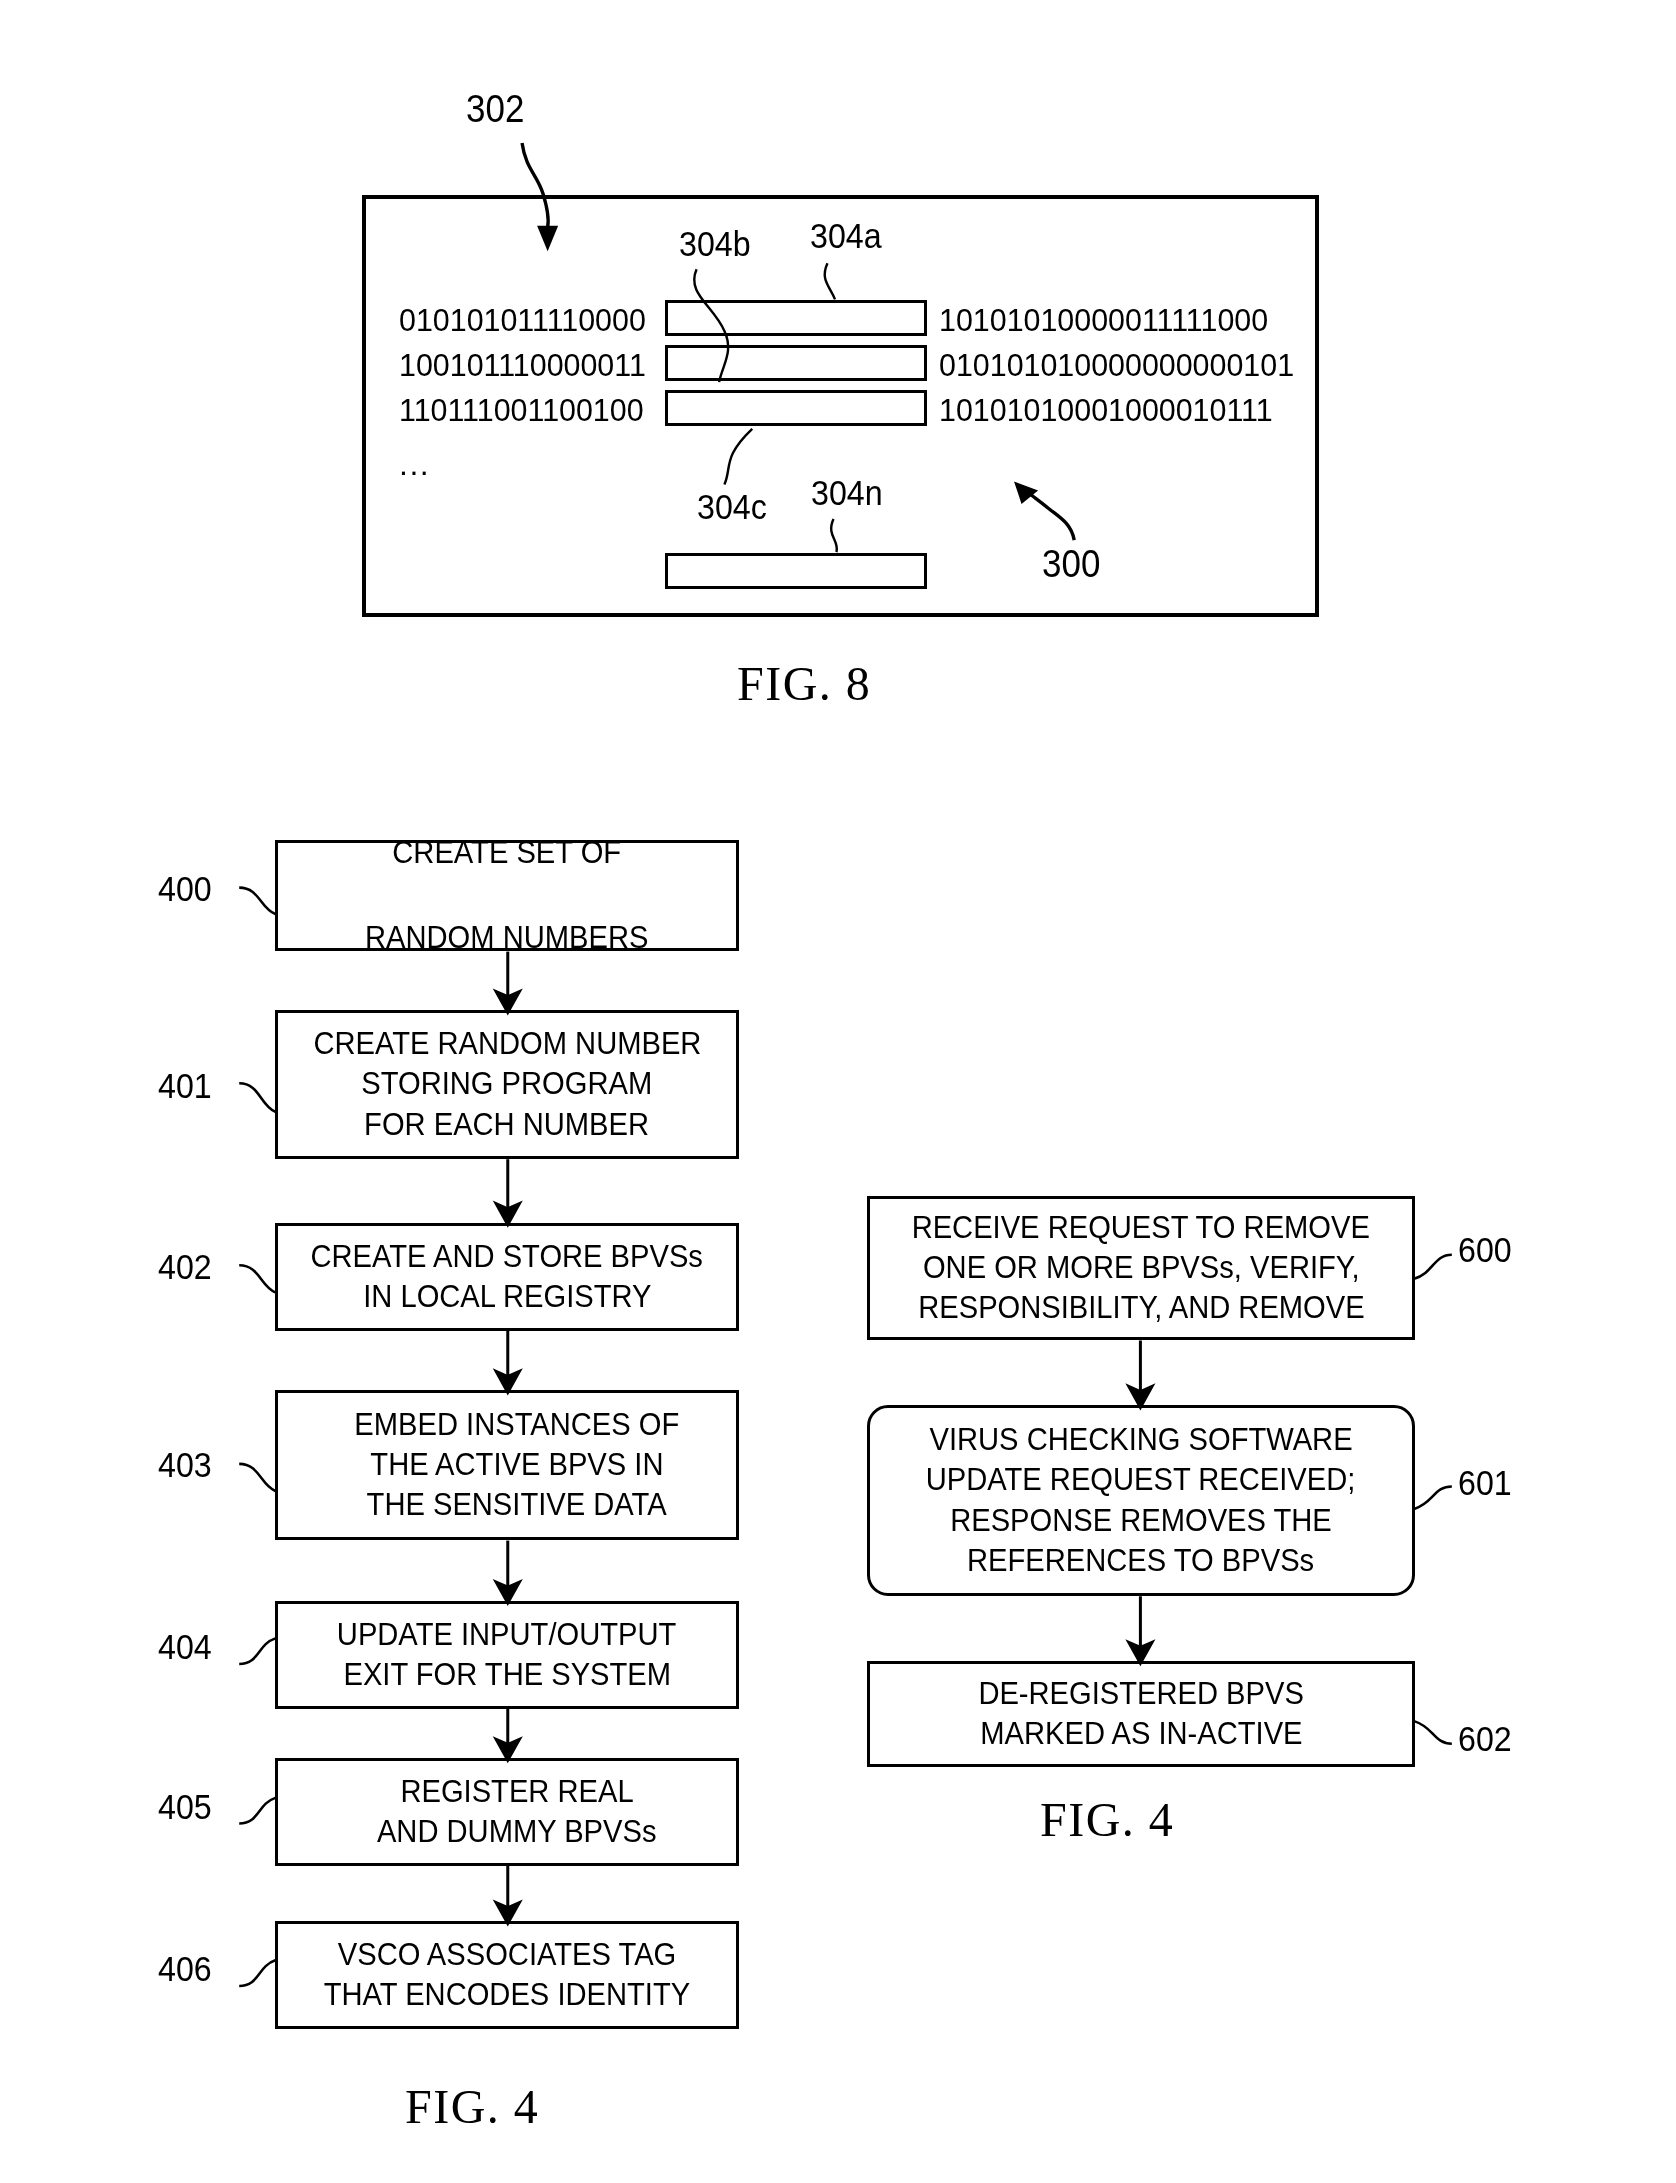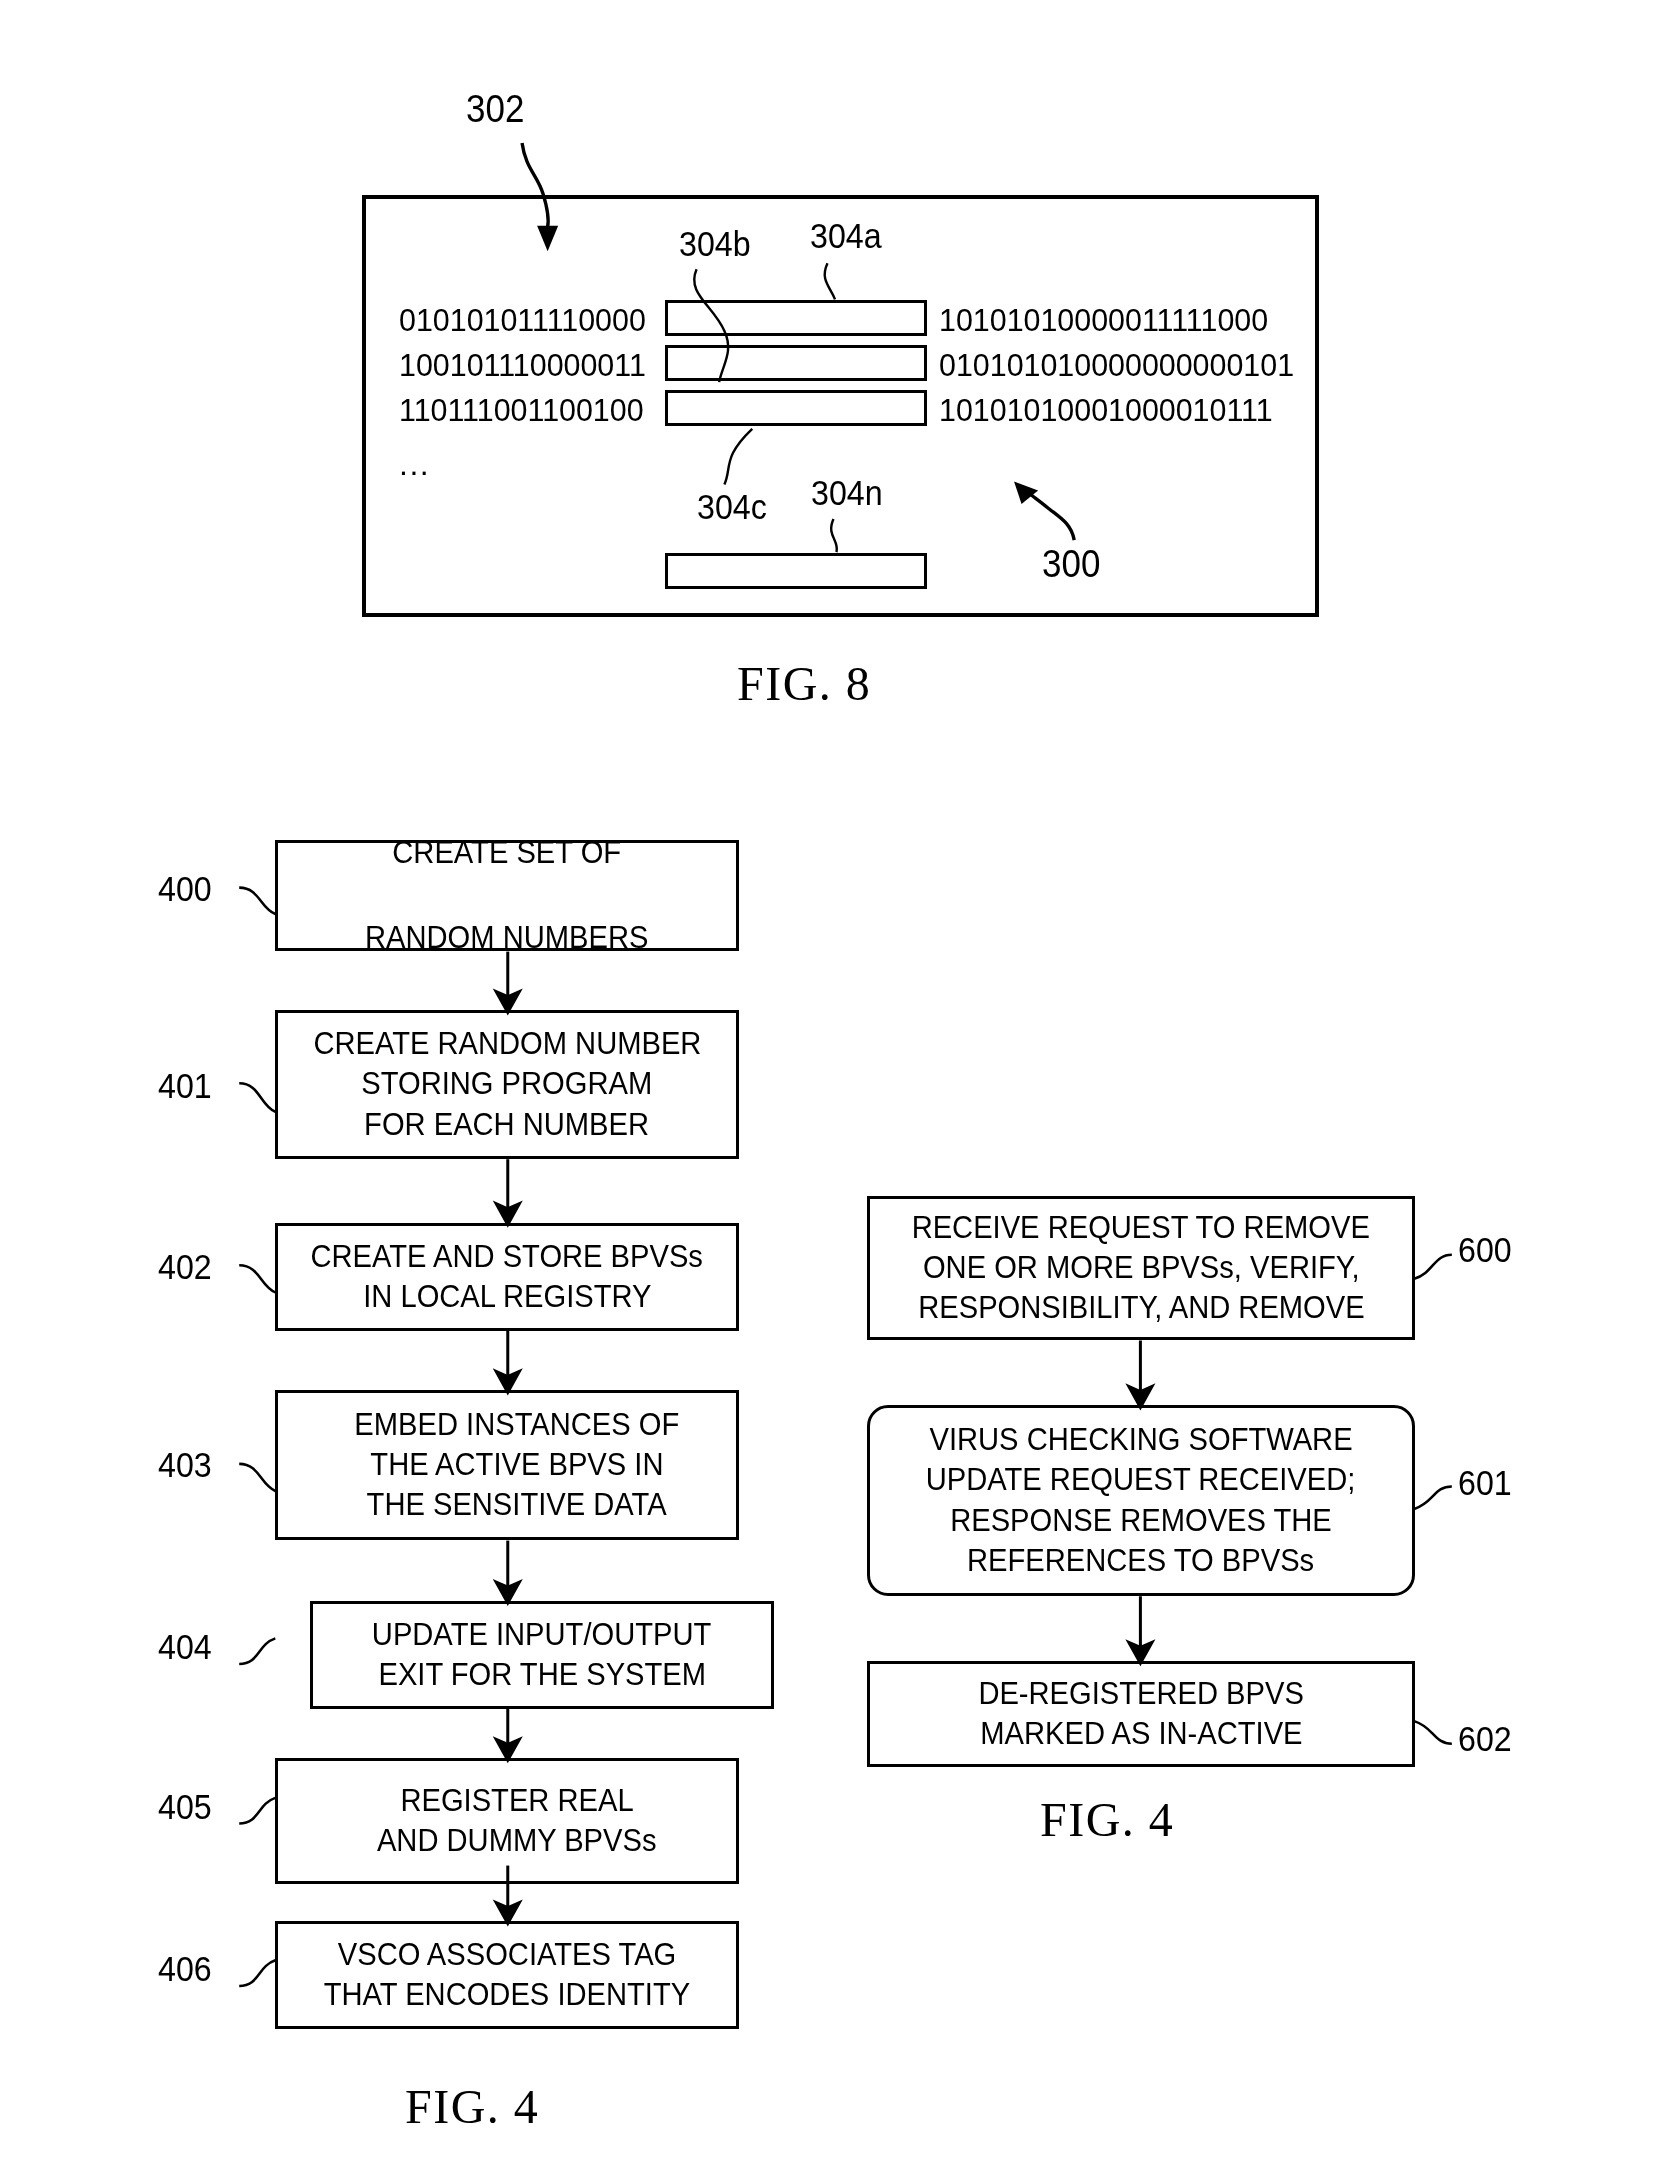--- a/index.html
+++ b/index.html
@@ -164,27 +164,27 @@
     </div>
     <div class="ref" style="left:158px; top:1249px;">402</div>
 
     <div class="fbox" id="f4b3" style="left:275px; top:1390px; width:464px; height:150px;padding-left:20px;">
       <div class="line">EMBED INSTANCES OF</div>
       <div class="line">THE ACTIVE BPVS IN</div>
       <div class="line">THE SENSITIVE DATA</div>
     </div>
     <div class="ref" style="left:158px; top:1447px;">403</div>
 
-    <div class="fbox" id="f4b4" style="left:275px; top:1601px; width:464px; height:108px;margin-left:35px;">
+    <div class="fbox" id="f4b4" style="left:275px; top:1601px; width:464px; height:108px;">
       <div class="line">UPDATE INPUT/OUTPUT</div>
       <div class="line">EXIT FOR THE SYSTEM</div>
     </div>
     <div class="ref" style="left:158px; top:1629px;">404</div>
 
-    <div class="fbox" id="f4b5" style="left:275px; top:1758px; width:464px; height:126px;padding-left:20px;">
+    <div class="fbox" id="f4b5" style="left:275px; top:1758px; width:464px; height:108px;padding-left:20px;">
       <div class="line">REGISTER REAL</div>
       <div class="line">AND DUMMY BPVSs</div>
     </div>
     <div class="ref" style="left:158px; top:1789px;">405</div>
 
     <div class="fbox" id="f4b6" style="left:275px; top:1921px; width:464px; height:108px;">
       <div class="line">VSCO ASSOCIATES TAG</div>
       <div class="line">THAT ENCODES IDENTITY</div>
     </div>
     <div class="ref" style="left:158px; top:1951px;">406</div>

